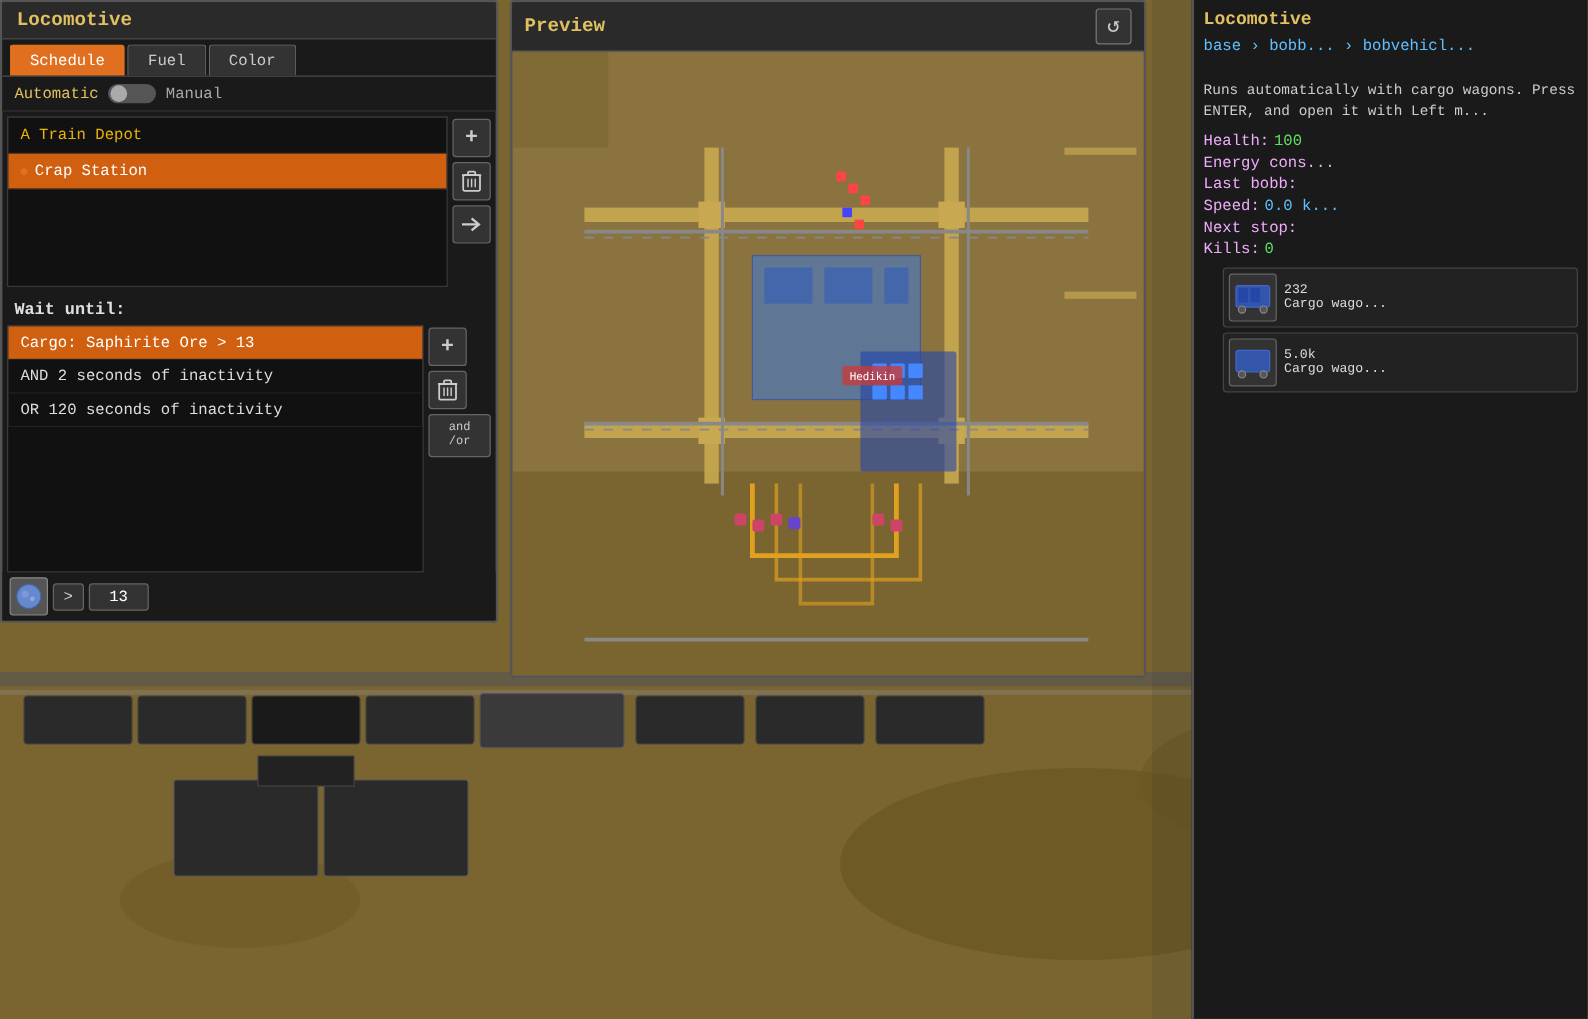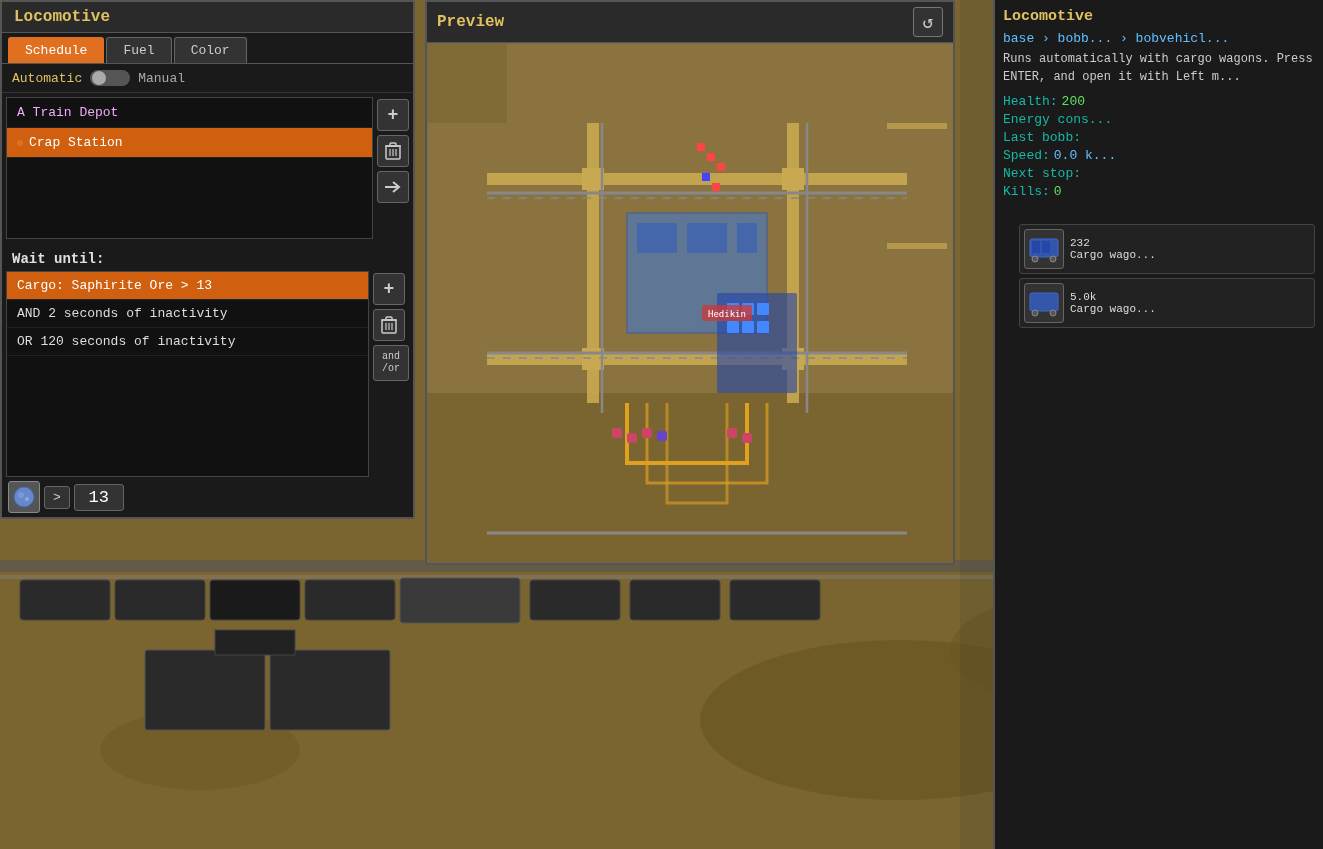--- a/index.html
+++ b/index.html
@@ -112,21 +112,21 @@
 
     .schedule-list {
       flex: 1;
       background: #111;
       border: 1px solid #444;
     }
 
     .schedule-item {
       padding: 7px 10px;
       font-size: 13px;
-      color: #f0abfc;
+      color: #eab308;
       cursor: pointer;
       border-bottom: 1px solid #222;
       display: flex;
       align-items: center;
       gap: 6px;
     }
 
     .schedule-item.selected {
       background: #d06010;
       color: #fff;
@@ -213,21 +213,21 @@
     }
 
     .wait-buttons {
       display: flex;
       flex-direction: column;
       gap: 4px;
       padding: 2px 0;
     }
 
     .and-or-btn {
-      width: 36px;
+      width: 52px;
       height: 36px;
       background: #333;
       border: 1px solid #666;
       border-radius: 3px;
       display: flex;
       align-items: center;
       justify-content: center;
       cursor: pointer;
       color: #ccc;
       font-size: 9px;
@@ -265,21 +265,21 @@
       font-size: 13px;
       cursor: pointer;
     }
 
     .cargo-value {
       background: #333;
       border: 1px solid #666;
       border-radius: 3px;
       padding: 3px 8px;
       color: #fff;
-      font-size: 17px;
+      font-size: 13px;
       width: 50px;
       text-align: center;
     }
 
     
     .preview-panel {
       position: absolute;
       top: 0;
       left: 425px;
       width: 530px;
@@ -358,33 +358,33 @@
       margin-bottom: 8px;
     }
 
     .info-row {
       display: flex;
       gap: 4px;
       margin-bottom: 3px;
     }
 
     .info-label {
-      color: #14b8a6;
+      color: #f0abfc;
     }
 
     .info-value {
       color: #60e060;
     }
 
     .info-value-blue {
       color: #60c0ff;
     }
 
     .cargo-wagon-section {
-      margin-top: 25px;
+      margin-top: 8px;
       padding-left: 16px;
     }
 
     .cargo-wagon-item {
       display: flex;
       align-items: center;
       gap: 6px;
       padding: 4px;
       background: #222;
       border: 1px solid #444;
@@ -603,28 +603,28 @@
 
       <line x1="60" y1="490" x2="480" y2="490" stroke="#888" stroke-width="3"></line>
 
       <rect x="0" y="0" width="530" height="520" fill="none" stroke="#666" stroke-width="1"></rect>
     </svg>
   </div>
 </div>
 
 <div class="info-panel" style="top:0; height: 849px;">
   <div class="info-title">Locomotive</div>
-  <div style="margin-bottom:4px;">
+  <div style="margin-bottom:20px;">
     <span class="info-link">base › bobb... › bobvehicl...</span>
   </div>
   <div class="info-text">Runs automatically with cargo wagons. Press ENTER, and open it with Left m...</div>
 
   <div class="info-row">
     <span class="info-label">Health:</span>
-    <span class="info-value">200</span>
+    <span class="info-value">100</span>
   </div>
   <div class="info-row">
     <span class="info-label">Energy cons...</span>
   </div>
   <div class="info-row">
     <span class="info-label">Last bobb:</span>
   </div>
   <div class="info-row">
     <span class="info-label">Speed:</span>
     <span class="info-value-blue">0.0 k...</span>

